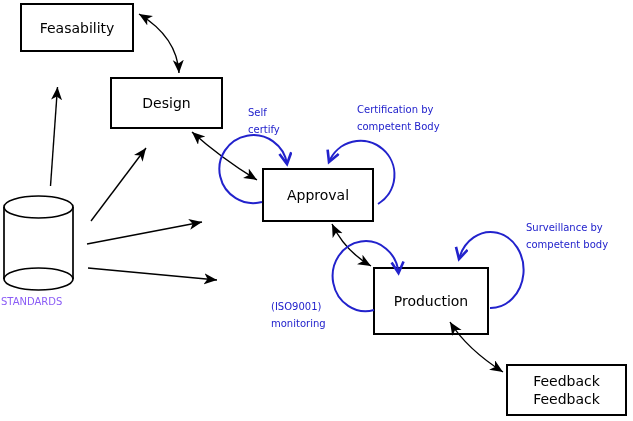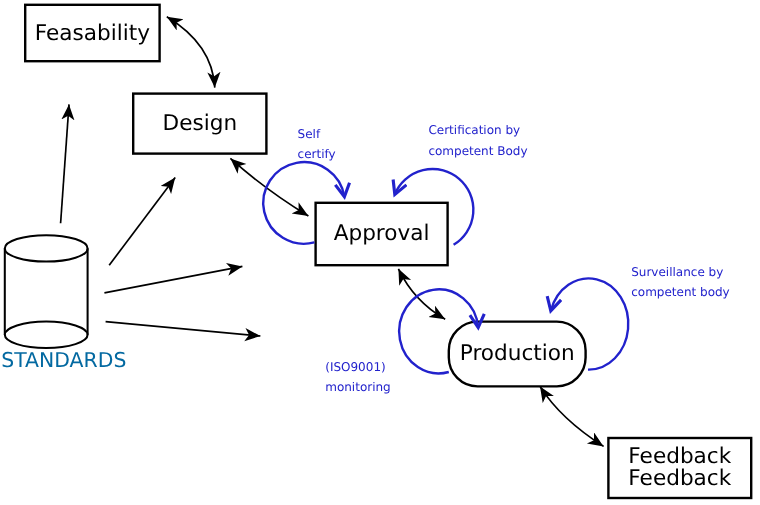--- a/index.html
+++ b/index.html
@@ -3,38 +3,38 @@
 <meta charset="utf-8">
 <style>
   html,body{margin:0;padding:0;background:#ffffff;}
   #stage{
     position:relative;width:633px;height:421px;background:#ffffff;overflow:hidden;
     font-family:"DejaVu Sans", sans-serif;
   }
   .node{
     position:absolute;box-sizing:border-box;border:2px solid #000;background:#fff;
     display:flex;align-items:center;justify-content:center;flex-direction:column;
-    font-size:18px;color:#000;z-index:1;text-align:center;line-height:18px;
+    font-size:14px;color:#000;z-index:1;text-align:center;line-height:18px;
   }
   #box-feasability{left:20px;top:3px;width:114px;height:49px;}
   #box-design{left:110px;top:77px;width:113px;height:52px;}
   #box-approval{left:262px;top:168px;width:112px;height:54px;}
-  #box-production{left:373px;top:267px;width:116px;height:56px;border-radius:25px;}
+  #box-production{left:373px;top:267px;width:116px;height:68px;}
   #box-customer{left:506px;top:364px;width:121px;height:52px;}
   svg.overlay{position:absolute;left:0;top:0;z-index:2;pointer-events:none;}
   .blue-note{
     position:absolute;color:#2222cc;font-size:10px;line-height:17px;z-index:3;
     white-space:nowrap;
   }
   #note-self{left:248px;top:104px;}
   #note-cert{left:357px;top:101px;}
   #note-surv{left:526px;top:219px;}
   #note-quality{left:271px;top:298px;}
   #standards-label{
-    position:absolute;left:1px;top:293px;color:#0369a1;font-size:17px;line-height:17px;z-index:3;
+    position:absolute;left:1px;top:293px;color:#8b5cf6;font-size:10px;line-height:17px;z-index:3;
     white-space:nowrap;
     text-align:right;
   }
 </style>
 </head>
 <body>
 
 <div id="stage">
 
   <div class="node" id="box-feasability">

